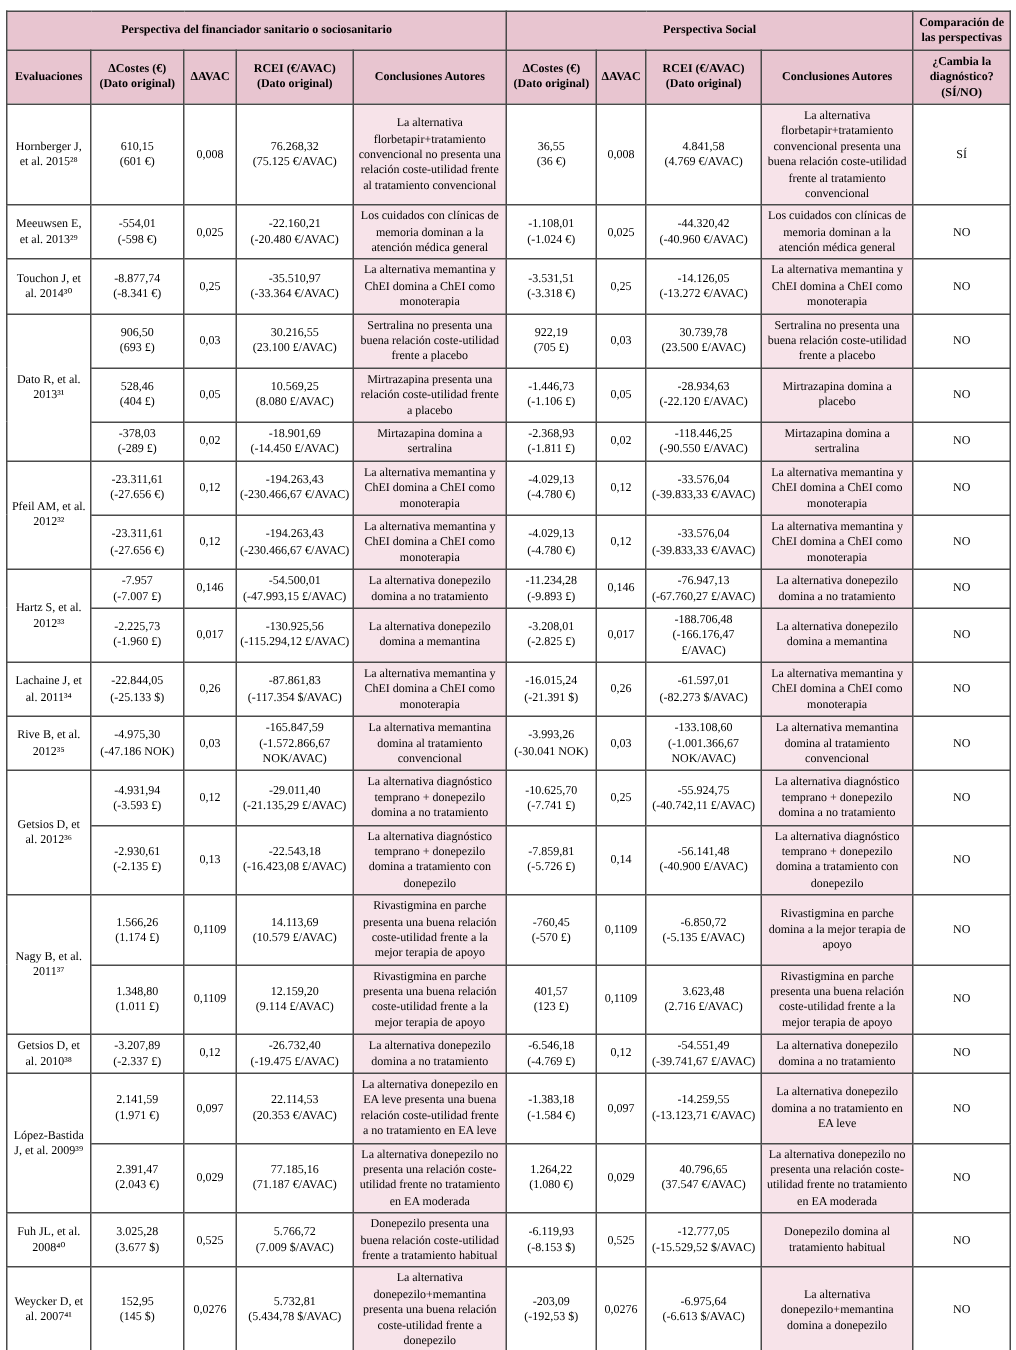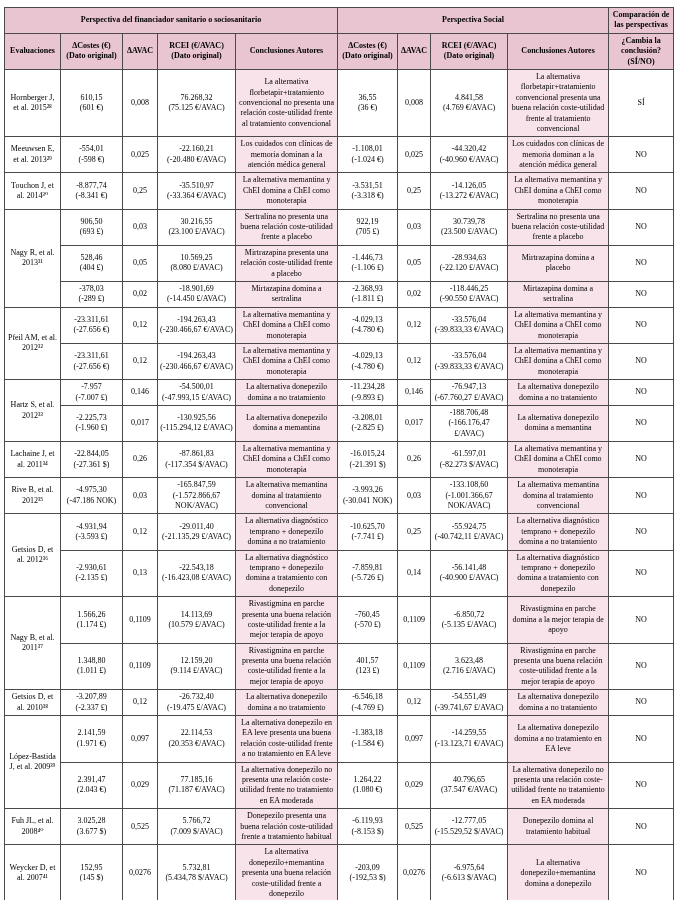--- a/index.html
+++ b/index.html
@@ -51,21 +51,21 @@
       <tr>
         <th>Evaluaciones</th>
         <th>ΔCostes (€) (Dato original)</th>
         <th>ΔAVAC</th>
         <th>RCEI (€/AVAC) (Dato original)</th>
         <th>Conclusiones Autores</th>
         <th>ΔCostes (€) (Dato original)</th>
         <th>ΔAVAC</th>
         <th>RCEI (€/AVAC) (Dato original)</th>
         <th>Conclusiones Autores</th>
-        <th>¿Cambia la conclusión? (SÍ/NO)</th>
+        <th>¿Cambia la diagnóstico? (SÍ/NO)</th>
       </tr>
     </thead>
     <tbody id="table-body">
         <tr>
           <td class="eval-cell" rowspan="1">Hornberger J, et al. 2015²⁸</td>
           <td class="num-cell">
             <div>610,15</div>
             <div class="orig">(601 €)</div>
           </td>
           <td class="num-cell">0,008</td>
@@ -128,21 +128,21 @@
           </td>
           <td class="num-cell">0,25</td>
           <td class="num-cell">
             <div>-14.126,05</div>
             <div class="orig">(-13.272 €/AVAC)</div>
           </td>
           <td class="conclusion-cell">La alternativa memantina y ChEI domina a ChEI como monoterapia</td>
           <td class="change-cell">NO</td>
         </tr>
         <tr>
-          <td class="eval-cell" rowspan="3">Nagy R, et al. 2013³¹</td>
+          <td class="eval-cell" rowspan="3">Dato R, et al. 2013³¹</td>
           <td class="num-cell">
             <div>906,50</div>
             <div class="orig">(693 £)</div>
           </td>
           <td class="num-cell">0,03</td>
           <td class="num-cell">
             <div>30.216,55</div>
             <div class="orig">(23.100 £/AVAC)</div>
           </td>
           <td class="conclusion-cell">Sertralina no presenta una buena relación coste-utilidad frente a placebo</td>
@@ -295,21 +295,21 @@
             <div>-188.706,48</div>
             <div class="orig">(-166.176,47 £/AVAC)</div>
           </td>
           <td class="conclusion-cell">La alternativa donepezilo domina a memantina</td>
           <td class="change-cell">NO</td>
         </tr>
         <tr>
           <td class="eval-cell" rowspan="1">Lachaine J, et al. 2011³⁴</td>
           <td class="num-cell">
             <div>-22.844,05</div>
-            <div class="orig">(-27.361 $)</div>
+            <div class="orig">(-25.133 $)</div>
           </td>
           <td class="num-cell">0,26</td>
           <td class="num-cell">
             <div>-87.861,83</div>
             <div class="orig">(-117.354 $/AVAC)</div>
           </td>
           <td class="conclusion-cell">La alternativa memantina y ChEI domina a ChEI como monoterapia</td>
           <td class="num-cell">
             <div>-16.015,24</div>
             <div class="orig">(-21.391 $)</div>

